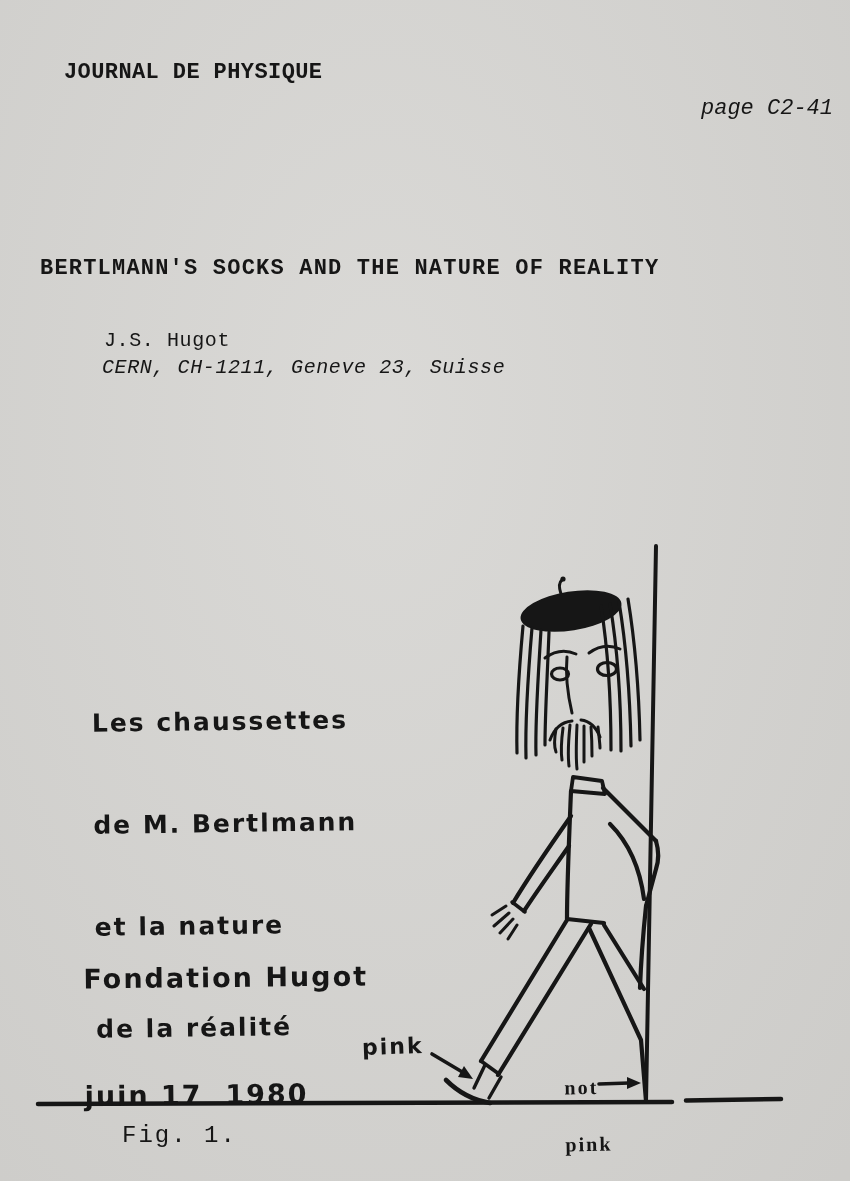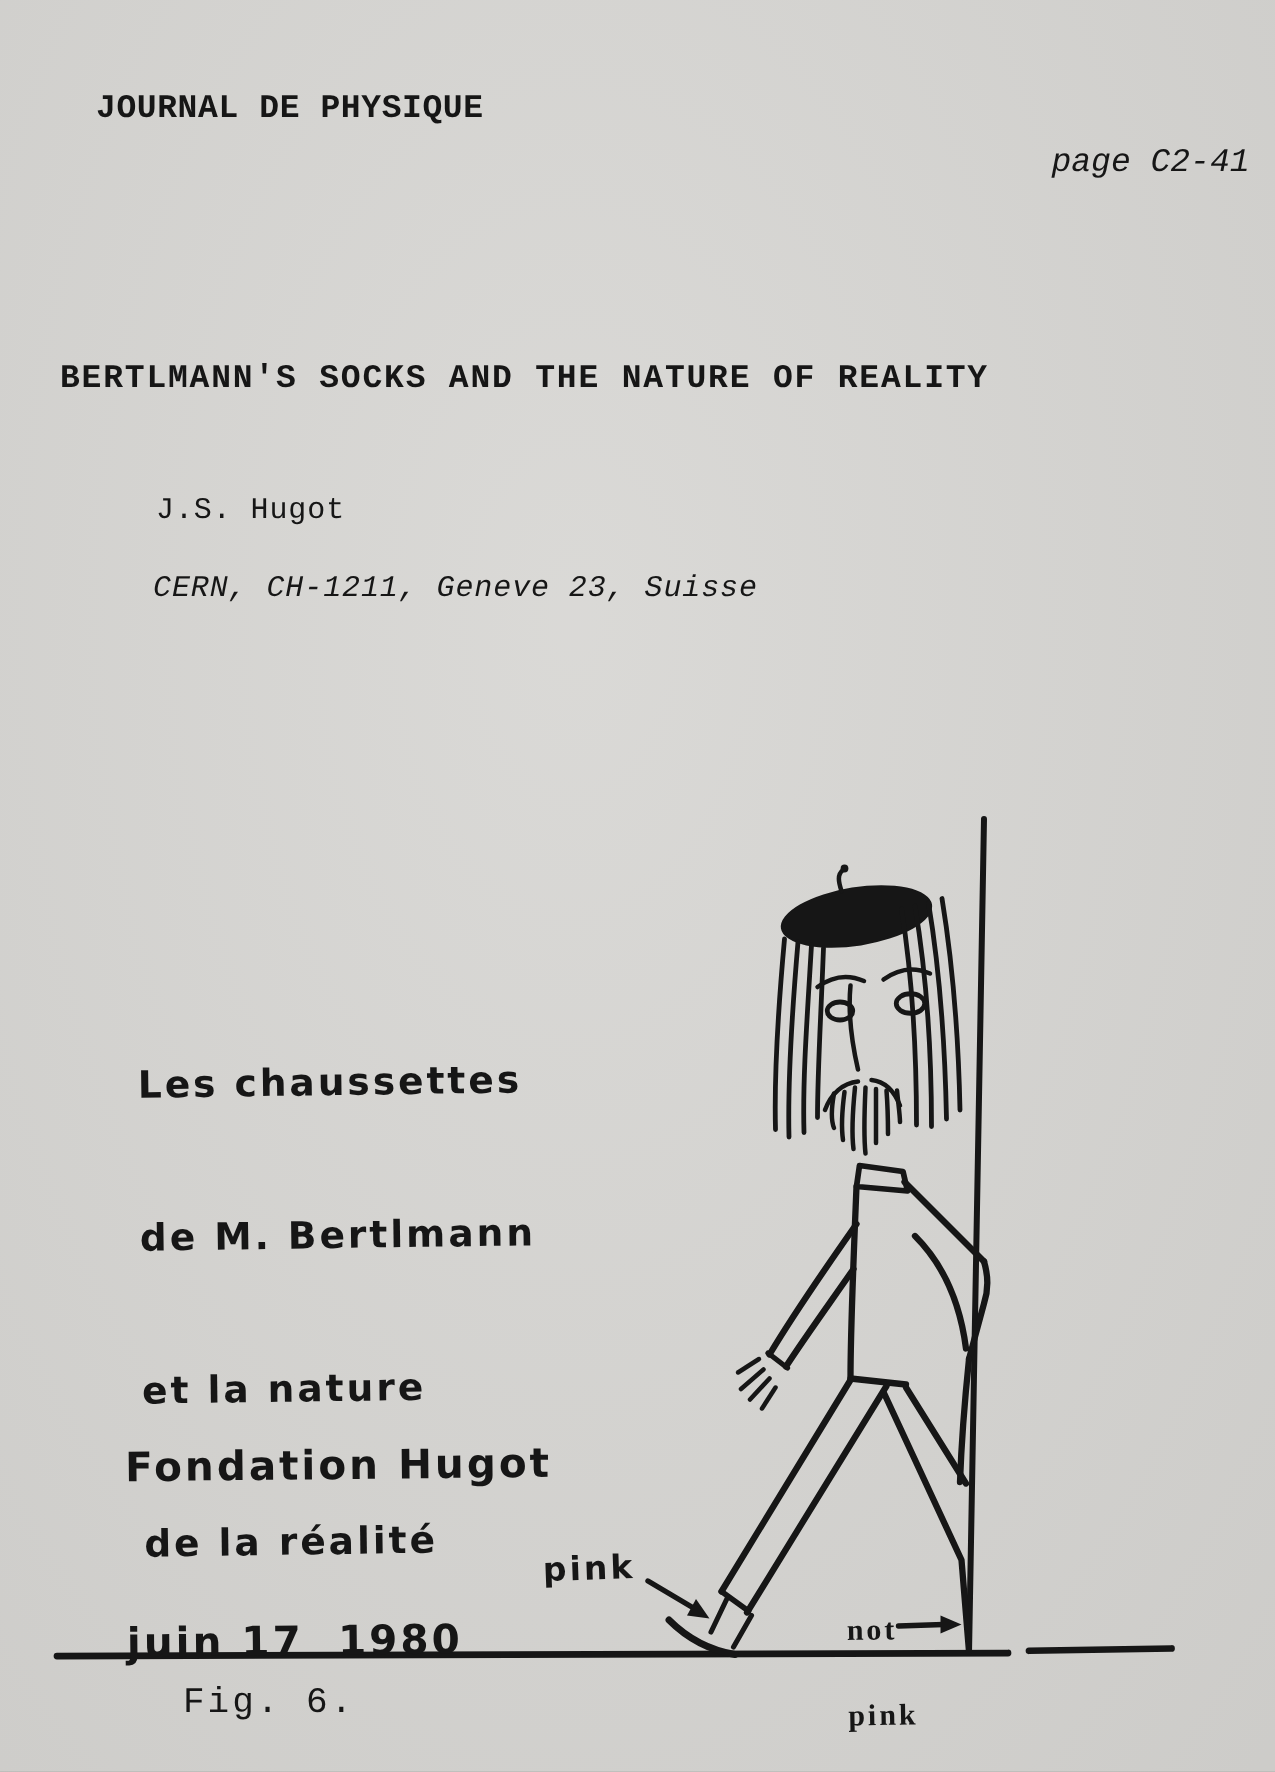--- a/index.html
+++ b/index.html
@@ -16,23 +16,23 @@
     background-image:radial-gradient(ellipse at 45% 35%, rgba(255,255,255,0.10), rgba(0,0,0,0.045));
     overflow:hidden;
     font-family:"Liberation Mono", monospace;
     color:var(--ink);
   }
   .abs{position:absolute;white-space:pre;}
   .tw{font-family:"Liberation Mono", monospace;color:var(--ink);}
   .journal{left:64px;top:60px;font-size:22px;font-weight:700;letter-spacing:0.4px;}
   .issue{left:49px;top:98px;font-size:20.5px;font-style:italic;font-weight:500;letter-spacing:0.2px;}
   .pageref{left:701px;top:96px;font-size:22px;font-style:italic;font-weight:400;}
-  .title{left:40px;top:240px;font-size:22px;font-weight:600;letter-spacing:1.2px;}
+  .title{left:40px;top:256px;font-size:22px;font-weight:600;letter-spacing:1.2px;}
   .author{left:104px;top:329px;font-size:20px;font-weight:500;letter-spacing:0.6px;}
-  .affil{left:102px;top:381px;font-size:20px;font-style:italic;font-weight:500;letter-spacing:0.6px;}
+  .affil{left:102px;top:356px;font-size:20px;font-style:italic;font-weight:500;letter-spacing:0.6px;}
   .figcap{left:122px;top:1122px;font-size:24px;font-weight:500;letter-spacing:2px;}
   .hand{
     font-family:"DejaVu Sans", sans-serif;
     font-weight:700;color:var(--ink);
     letter-spacing:2px;
   }
   .hand-title{left:94px;top:637px;font-size:25px;line-height:34px;transform:rotate(-0.8deg);}
   .hand-title .hl{display:block;}
   .hand-credit{left:84px;top:880px;font-size:27px;line-height:39px;transform:rotate(-0.6deg);}
   .hand-credit .hl{display:block;}
@@ -167,15 +167,15 @@
     <span class="hl">juin 17  1980</span>
   </div>
 
   <div class="abs hand hand-pink">pink</div>
 
   <div class="abs hand hand-notpink">
     <span class="hl">not</span>
     <span class="hl">pink</span>
   </div>
 
-  <div class="abs tw figcap">Fig. 6.</div>
+  <div class="abs tw figcap">Fig. 1.</div>
 
 </div>
 
 </body></html>

